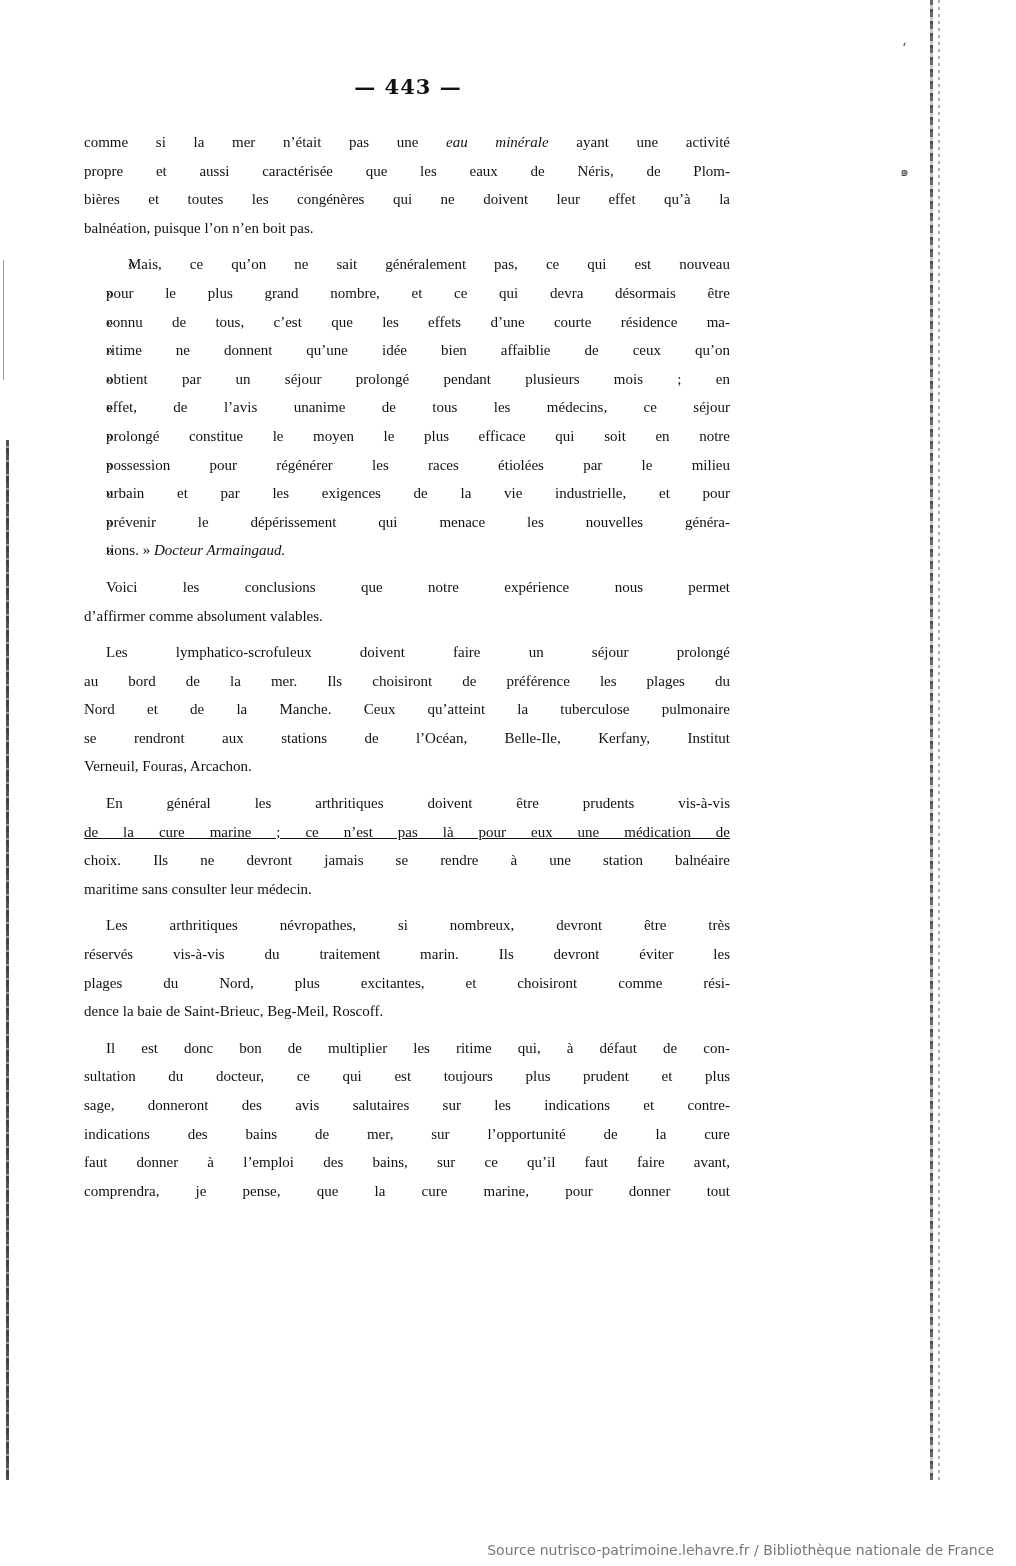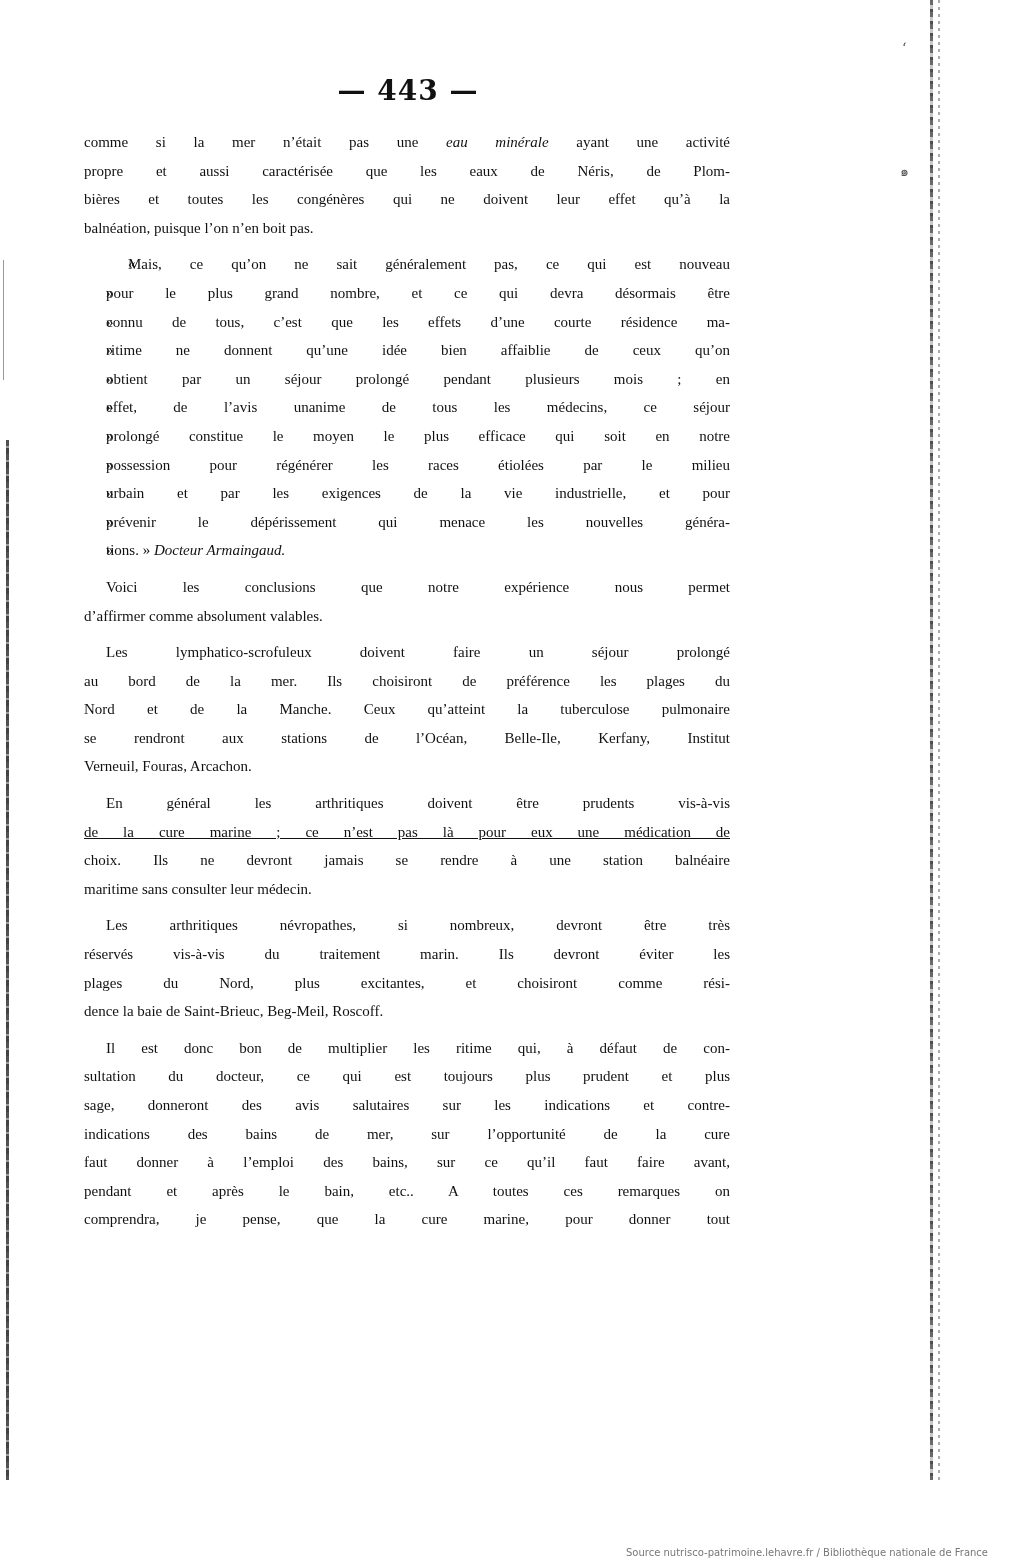--- a/index.html
+++ b/index.html
@@ -2,21 +2,21 @@
 <html><head>
 <meta charset="utf-8">
 <style>
   html, body { margin: 0; padding: 0; }
   body {
     width: 1016px; height: 1566px; background: #ffffff; position: relative; overflow: hidden;
     font-family: "DejaVu Serif", "Liberation Serif", serif; color: #111;
   }
   .page-number {
     position: absolute; top: 74px; left: 0; width: 816px; text-align: center;
-    font-size: 28px; font-weight: bold; letter-spacing: 1px;
+    font-size: 21px; font-weight: bold; letter-spacing: 1px;
   }
   .body-text {
     position: absolute; left: 84px; top: 128px; width: 646px;
     font-size: 15px; line-height: 28.6px; text-align: justify;
     font-family: "Liberation Serif", serif; font-stretch: condensed;
     transform-origin: left top;
   }
   .para { margin: 0 0 8px 0; text-indent: 22px; }
   .para.first { text-indent: 0; }
   .para .line { display: block; text-align: justify; text-align-last: justify; white-space: nowrap; }
@@ -36,22 +36,22 @@
     position: absolute; left: 930px; top: 0; width: 3px; height: 1480px;
     background: repeating-linear-gradient(to bottom, #444 0 5px, #bbb 5px 9px, #222 9px 12px);
     opacity: .8;
   }
   .right-edge2 {
     position: absolute; left: 938px; top: 0; width: 2px; height: 1480px;
     background: repeating-linear-gradient(to bottom, #aaa 0 3px, #fff 3px 7px);
   }
   .margin-mark { position: absolute; font-size: 14px; color: #555; }
   .footer {
-    position: absolute; right: 28px; bottom: 8px;
-    font-family: "DejaVu Sans", sans-serif; font-size: 10px; color: #777;
+    position: absolute; right: 22px; bottom: 8px;
+    font-family: "DejaVu Sans", sans-serif; font-size: 14px; color: #777;
   }
 </style>
 </head>
 <body>
 
 <div>
   <div class="left-edge2"></div>
   <div class="left-edge"></div>
   <div class="right-edge"></div>
   <div class="right-edge2"></div>
@@ -102,19 +102,18 @@
         <span class="line" style="margin-left: -22px; display: block;">réservés vis-à-vis du traitement marin. Ils devront éviter les</span>
         <span class="line" style="margin-left: -22px; display: block;">plages du Nord, plus excitantes, et choisiront comme rési-</span>
         <span class="line last" style="margin-left: -22px; display: block;">dence la baie de Saint-Brieuc, Beg-Meil, Roscoff.</span>
       </div>
       <div class="para">
         <span class="line" style="display: block;">Il est donc bon de multiplier les ritime qui, à défaut de con-</span>
         <span class="line" style="margin-left: -22px; display: block;">sultation du docteur, ce qui est toujours plus prudent et plus</span>
         <span class="line" style="margin-left: -22px; display: block;">sage, donneront des avis salutaires sur les indications et contre-</span>
         <span class="line" style="margin-left: -22px; display: block;">indications des bains de mer, sur l’opportunité de la cure</span>
         <span class="line" style="margin-left: -22px; display: block;">faut donner à l’emploi des bains, sur ce qu’il faut faire avant,</span>
-        <span class="line" style="margin-left: -22px; display: block;">pendant et après le bain, etc.. A toutes ces remarques on</span>
         <span class="line" style="margin-left: -22px; display: block;">comprendra, je pense, que la cure marine, pour donner tout</span>
       </div>
     </div>
 
   <div class="footer">Source nutrisco-patrimoine.lehavre.fr / Bibliothèque nationale de France</div>
 </div>
 
 </body></html>

